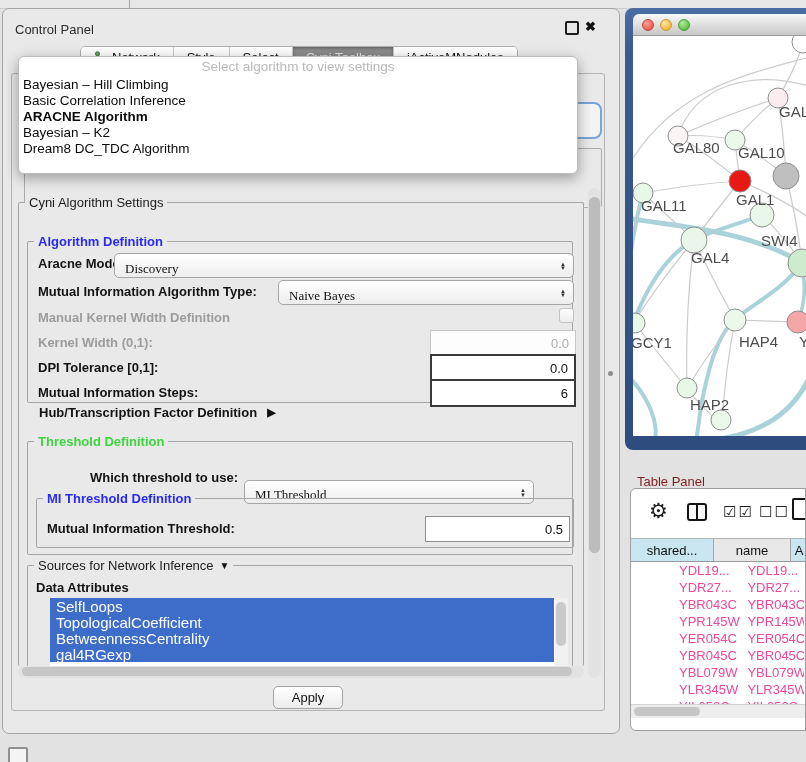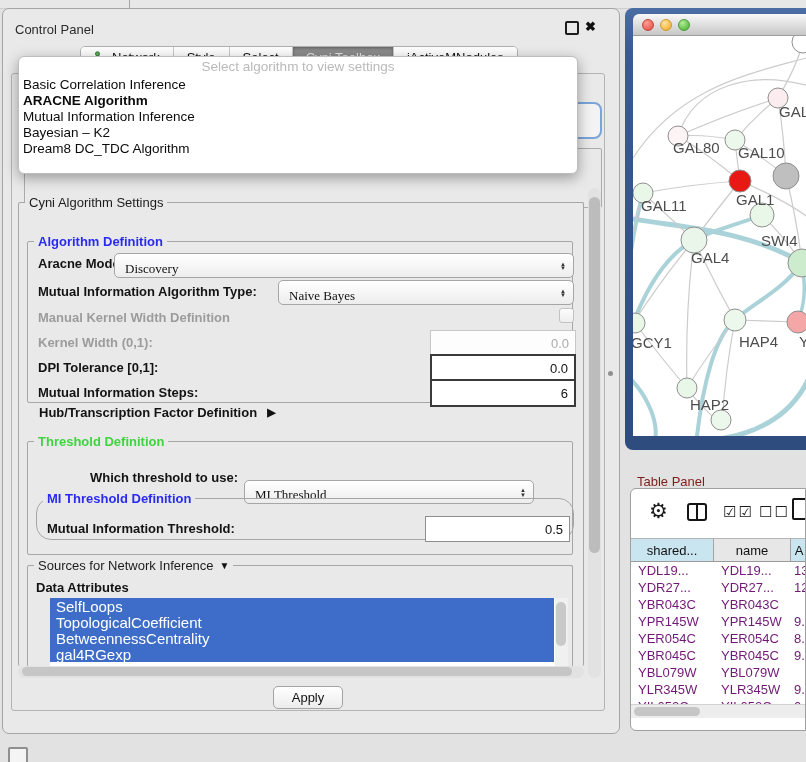--- a/index.html
+++ b/index.html
@@ -111,21 +111,21 @@
   .doc-icon{position:absolute;left:161px;top:9px;width:16px;height:22px;border:2px solid #141414;
       border-radius:2px;box-sizing:border-box;background:#fff;}
   .tbl-head{position:absolute;left:0;top:49px;width:176px;height:24px;display:flex;
       border-top:1px solid #b5b5b5;border-bottom:1px solid #9a9a9a;font-size:13px;color:#111;box-sizing:border-box;}
   .th{display:flex;align-items:center;justify-content:center;border-right:1px solid #a5a5a5;
       box-sizing:border-box;height:100%;overflow:hidden;white-space:nowrap;}
   .th.c1{width:83px;background:#c9e5ef;}
   .th.c2{width:77px;background:#e7e7e7;}
   .th.c3{flex:1;background:#c9e5ef;border-right:none;}
   .tbl-body{position:absolute;left:0;top:73px;width:176px;height:142px;overflow:hidden;}
-  .tr{display:flex;height:17px;align-items:center;font-size:13px;color:#701a75;}
+  .tr{display:flex;height:17px;align-items:center;font-size:13px;color:#ec4899;margin-left:41px;}
   .td{overflow:hidden;white-space:nowrap;box-sizing:border-box;padding-left:7px;}
   .td.c1{width:83px;}
   .td.c2{width:77px;}
   .td.c3{flex:1;padding-left:3px;}
   .tbl-hsb{position:absolute;left:0;top:215px;width:176px;height:13px;background:#ededed;border-top:1px solid #d2d2d2;}
   .tbl-hsb-thumb{position:absolute;left:3px;top:2px;width:66px;height:9px;background:#c6c6c6;border-radius:5px;}
 </style>
 </head>
 <body>
 
@@ -220,21 +220,21 @@
 
           <div class="lbl" style="left:62px;top:28px;">Which threshold to use:</div>
           <div class="combo" style="left:216px;top:38px;width:290px;height:24px;">
             <span>MI Threshold</span>
             <span class="arrows">
                 <span>▲</span>
                 <span>▼</span>
               </span>
           </div>
 
-          <div class="group" style="left:8px;top:56px;width:538px;height:42px;border-radius:15px;">
+          <div class="group" style="left:8px;top:56px;width:538px;height:50px;">
             <div class="glabel lbl-blue">MI Threshold Definition</div>
             <div class="lbl" style="left:10px;top:22px;">Mutual Information Threshold:</div>
             <div class="field" style="left:388px;top:17px;width:145px;height:24px;">
               <span>0.5</span>
             </div>
           </div>
         </div>
 
         <div class="group" style="left:8px;top:362px;width:546px;height:102px;border-bottom:none;">
           <div class="glabel" style="display:flex;align-items:center;justify-content:space-between;">
@@ -264,23 +264,23 @@
       <div class="abs apply">
         <span>Apply</span>
       </div>
     </div>
 
   </div>
 
   <div class="abs" id="popup">
     <div class="popup-prompt">Select algorithm to view settings</div>
     <div id="popup-list">
+        <div class="popup-item">Bayesian – Hill Climbing</div>
         <div class="popup-item">Basic Correlation Inference</div>
         <div class="popup-item bold">ARACNE Algorithm</div>
-        <div class="popup-item">Mutual Information Inference</div>
         <div class="popup-item">Bayesian – K2</div>
         <div class="popup-item">Dream8 DC_TDC Algorithm</div>
       </div>
   </div>
 
   <div class="abs sash-dot"></div>
 
   <div class="abs net-win">
     <div class="net-title">
       <div class="tl red"></div>

